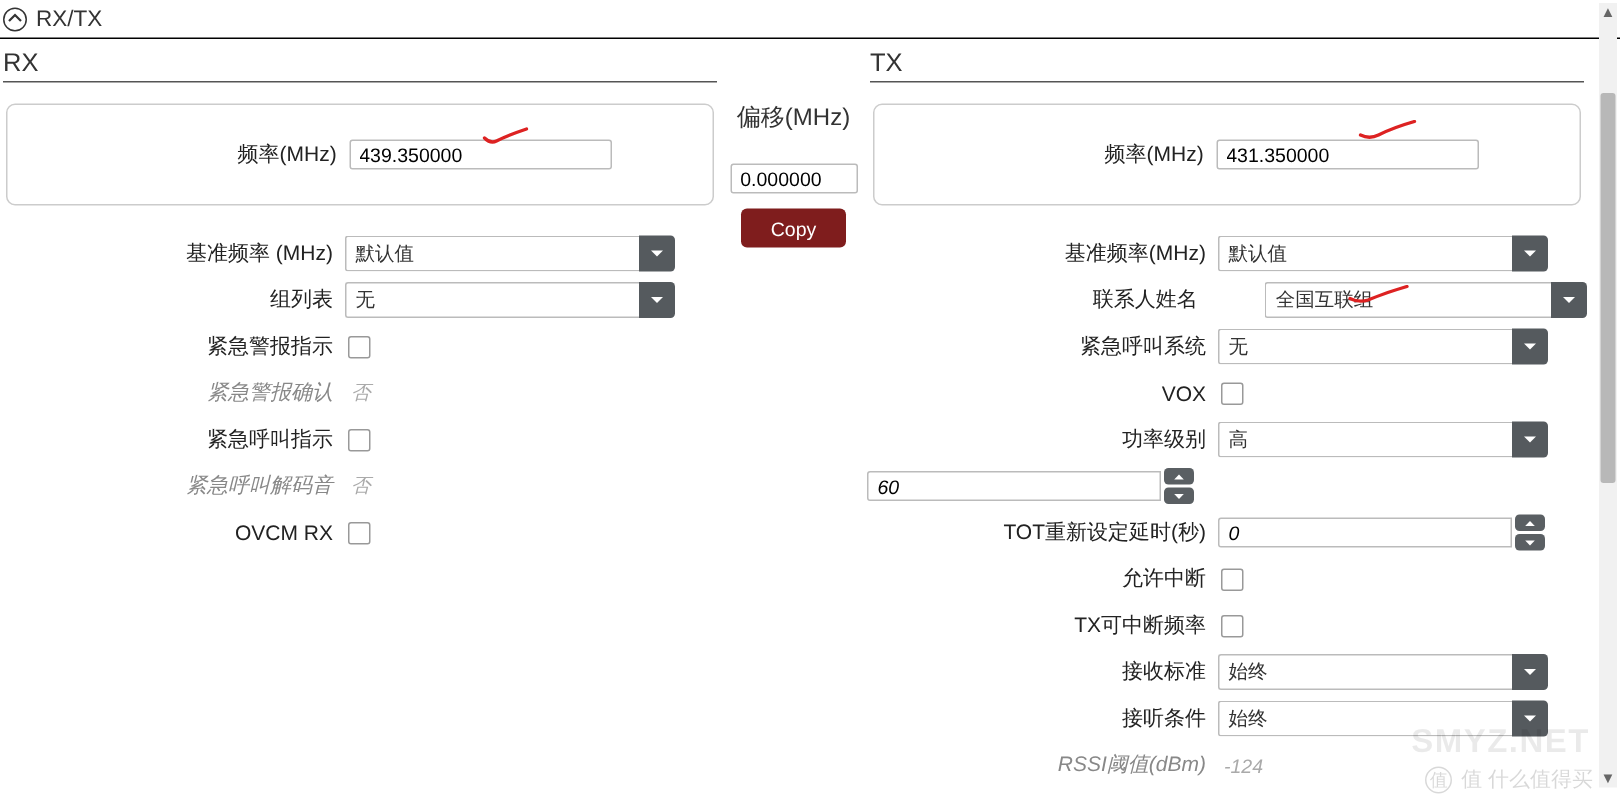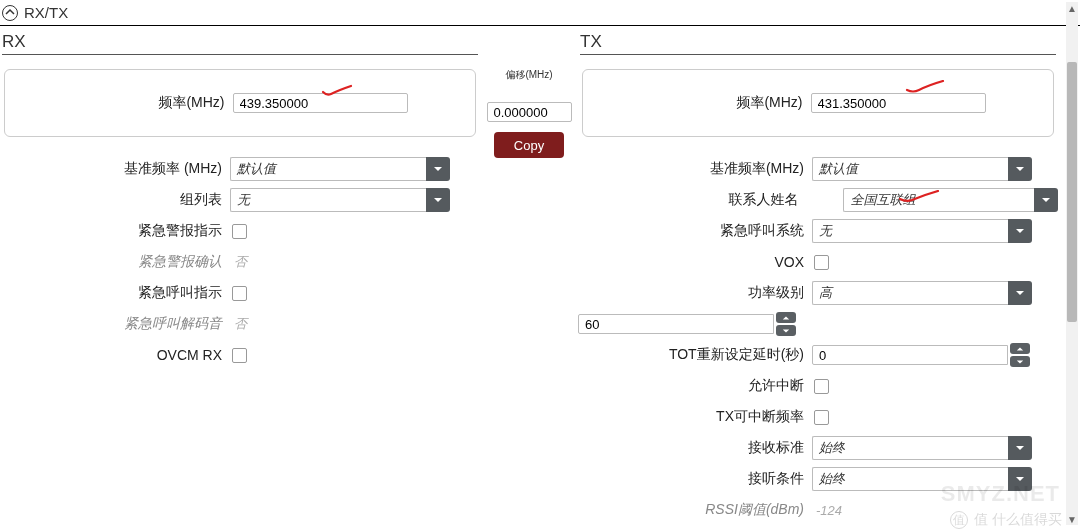--- a/index.html
+++ b/index.html
@@ -14,30 +14,30 @@
     .col-tx { width: 480px; }
     .sub-title { font-size: 17px; border-bottom: 1px solid #555; padding-bottom: 2px; margin: 0 2px 14px 2px; }
     .freq-box { border: 1px solid #ccc; border-radius: 6px; padding: 18px 12px; min-height: 68px; display:flex; align-items:center; margin: 0 4px 20px 4px; }
     .row { display: flex; align-items: center; margin-bottom: 7px; min-height: 24px; }
     .lbl { width: 230px; text-align: right; padding-right: 8px; font-size: 14px; color: #222; }
     .lbl.tx { width: 234px; }
     .lbl.disabled { color: #888; font-style: italic; }
     .val-disabled { color: #aaa; font-style: italic; padding-left: 4px; font-size: 13px; }
     input.text-input { height: 20px; width: 175px; border: 1px solid #bbb; border-radius: 2px; padding: 0 6px; font-size: 13px; }
     input.text-input.narrow { width: 85px; }
-    .select { display:flex; align-items:center; width: 220px; height: 24px; font-style: italic; }
+    .select { display:flex; align-items:center; width: 220px; height: 24px; }
     .select .sel-body { flex:1; border: 1px solid #bbb; border-right:none; border-radius: 2px 0 0 2px; height:100%; padding: 0 6px; display:flex; align-items:center; font-size:13px; background:#fff; }
     .select .sel-caret { width: 24px; height: 100%; background: #555a5e; border-radius: 0 3px 3px 0; display:flex; align-items:center; justify-content:center; }
     .select .sel-caret svg { fill:#fff; width:10px; height:10px; }
     .chk { width: 15px; height: 15px; border: 1px solid #999; border-radius: 2px; background:#fff; margin-left:2px; }
-    .mid-label { text-align:right; font-size: 10px; padding-top: 4px; }
+    .mid-label { text-align:right; font-size: 16px; padding-top: 4px; }
     .mid-input { margin-top: 20px; }
     .copy-btn { margin-top: 10px; width: 70px; height: 26px; background: #7f1d1d; color:#fff; border:none; border-radius: 4px; font-size: 13px; cursor:pointer; }
     .number-row { display: flex; align-items: center; }
-    .number-row input { width: 196px; border-radius: 2px 0 0 2px; }
+    .number-row input { width: 196px; border-radius: 2px 0 0 2px; font-style: italic; }
     .spinner { display:flex; flex-direction:column; width:22px; height:24px; }
     .spinner div { flex:1; background:#5a5f63; display:flex; align-items:center; justify-content:center; border-radius: 3px; margin-left:2px; }
     .spinner div:first-child { margin-bottom: 2px; }
     .spinner svg { fill:#fff; width:8px; height:6px; }
     .red-mark { position:absolute; width:32px; height:14px; pointer-events:none; }
     .red-mark svg { width:100%; height:100%; }
     .scrollbar-track { position:absolute; right: 2px; top: 2px; bottom: 6px; width: 12px; background: #f1f1f1; }
     .scrollbar-thumb { position:absolute; left:1px; right:1px; background:#b8b8b8; border-radius:2px; }
     .scrollbar-arrow { position:absolute; left:0; right:0; height:12px; display:flex; justify-content:center; align-items:center; color:#666; font-size:10px;}
     .watermark { position:absolute; right: 18px; bottom: 2px; display:flex; align-items:center; gap:6px; opacity:0.15; font-size:14px; color:#000; }

